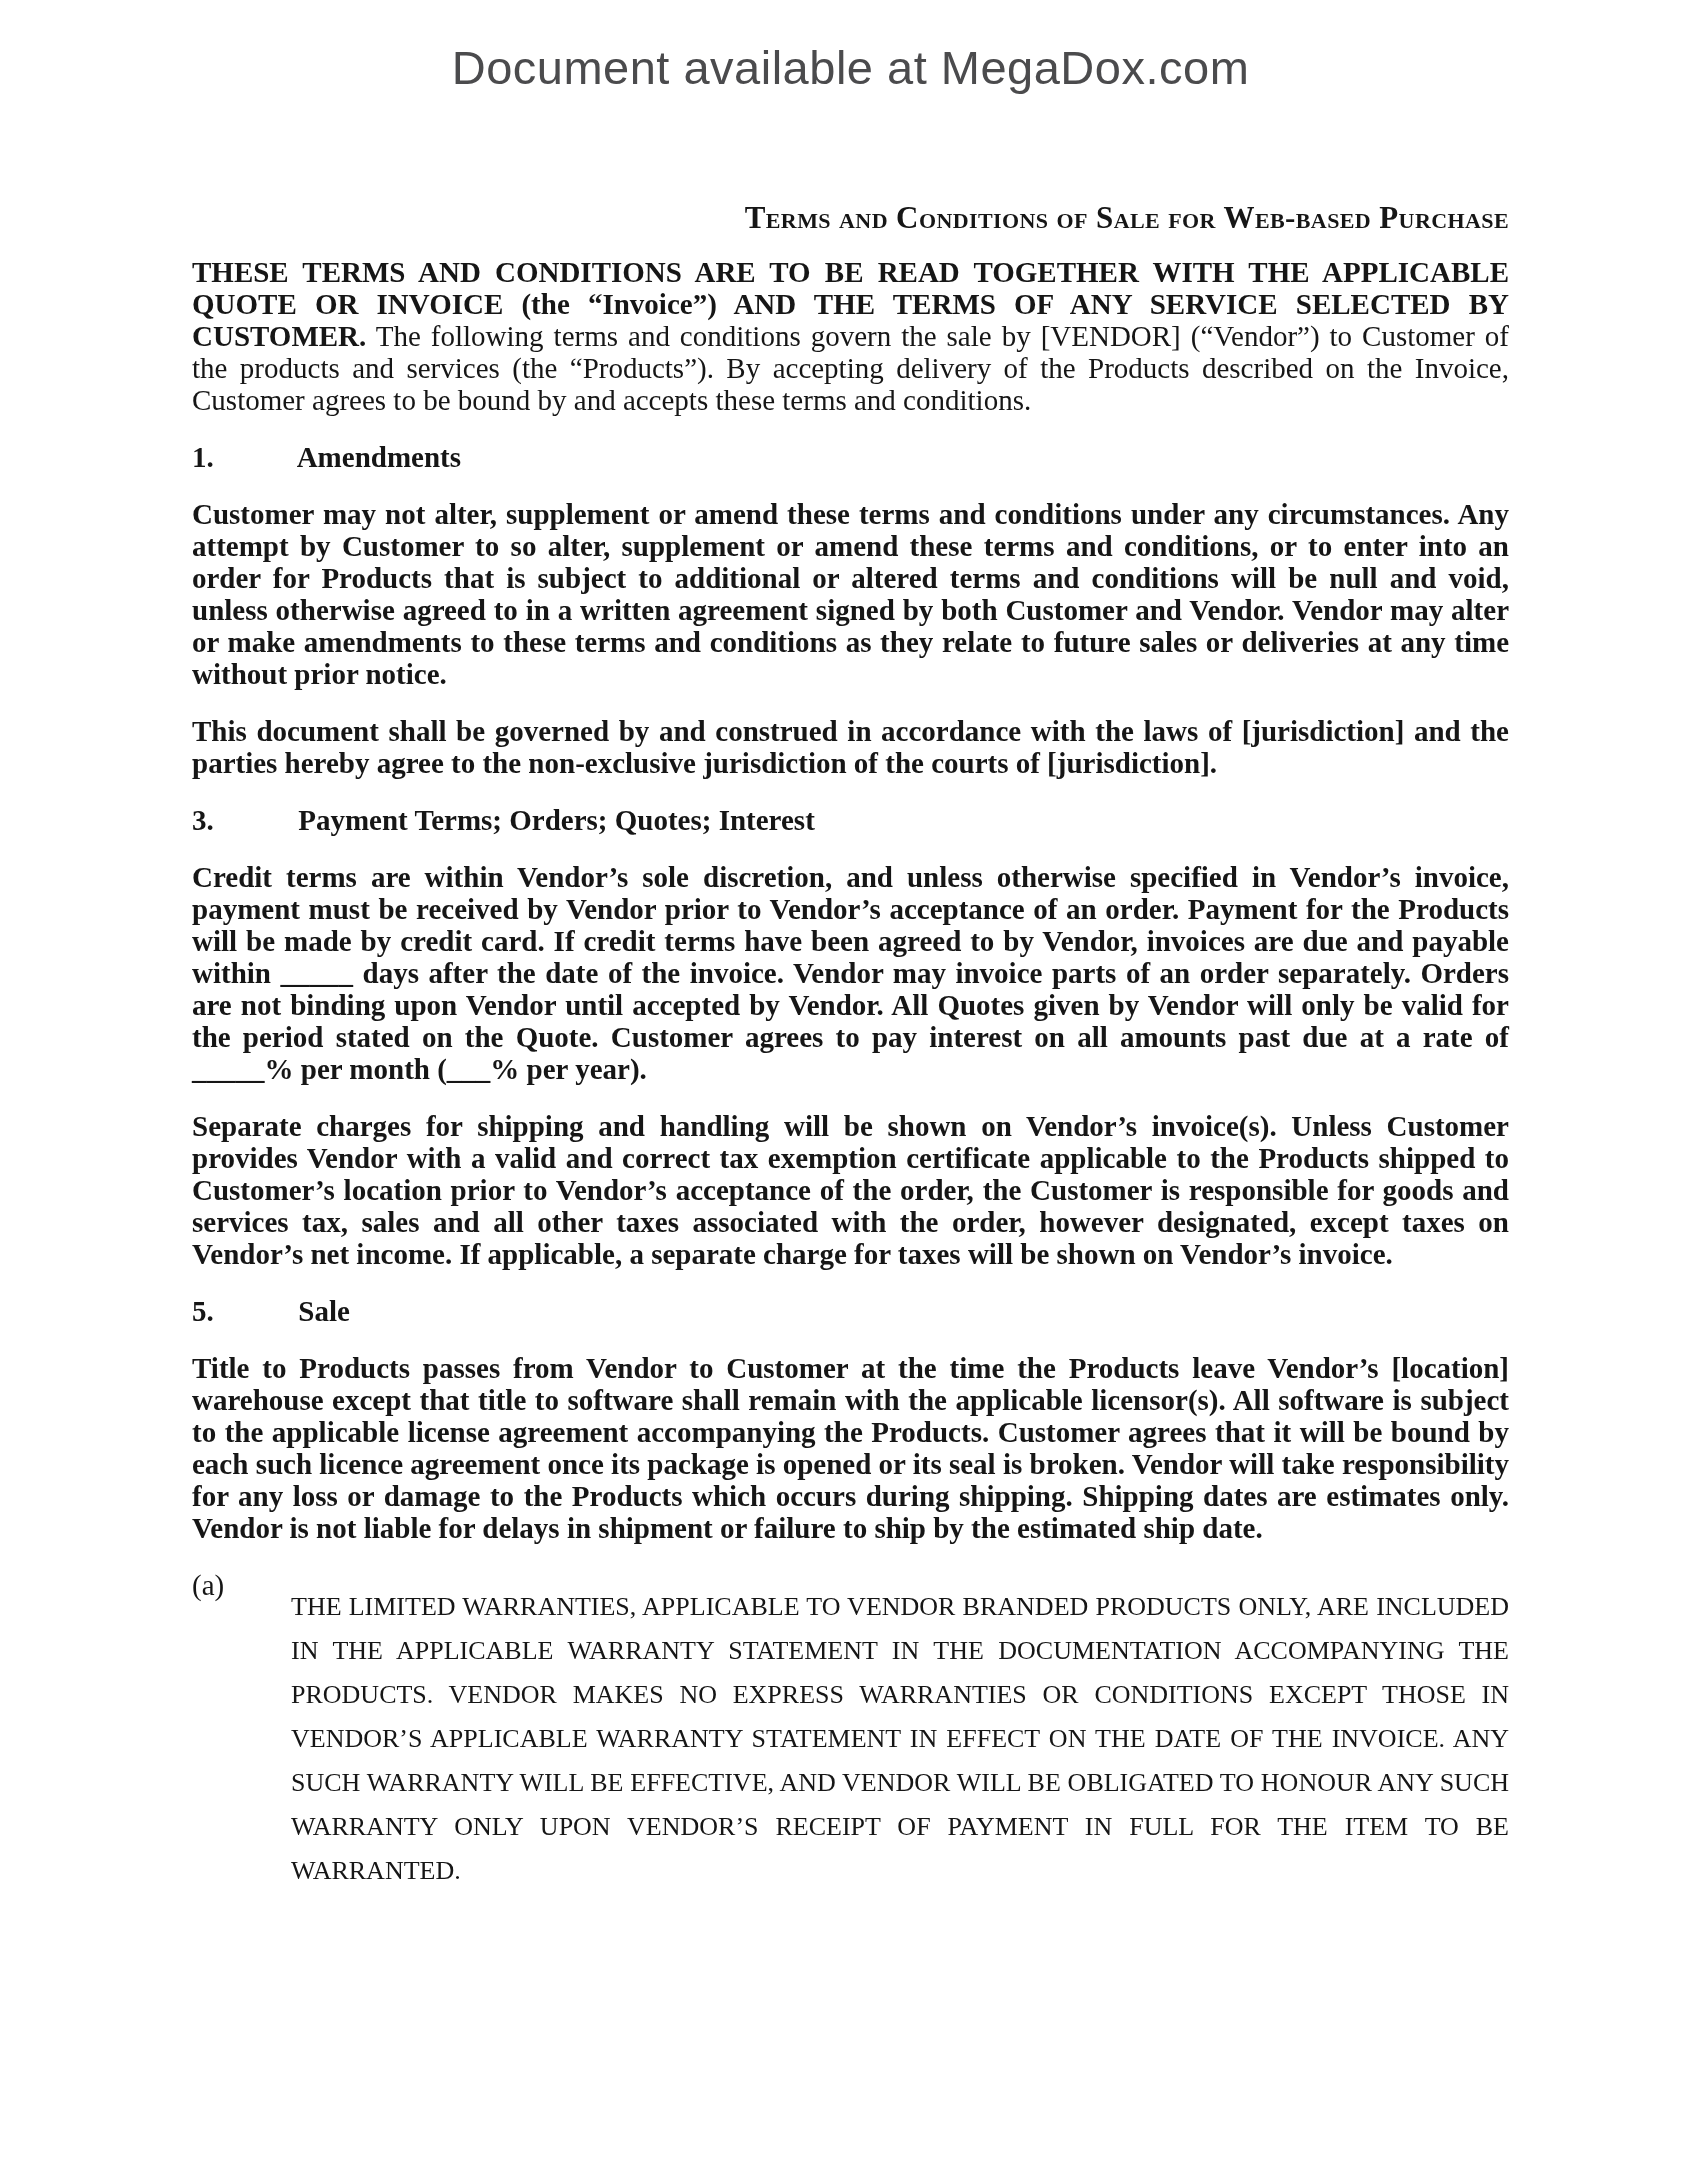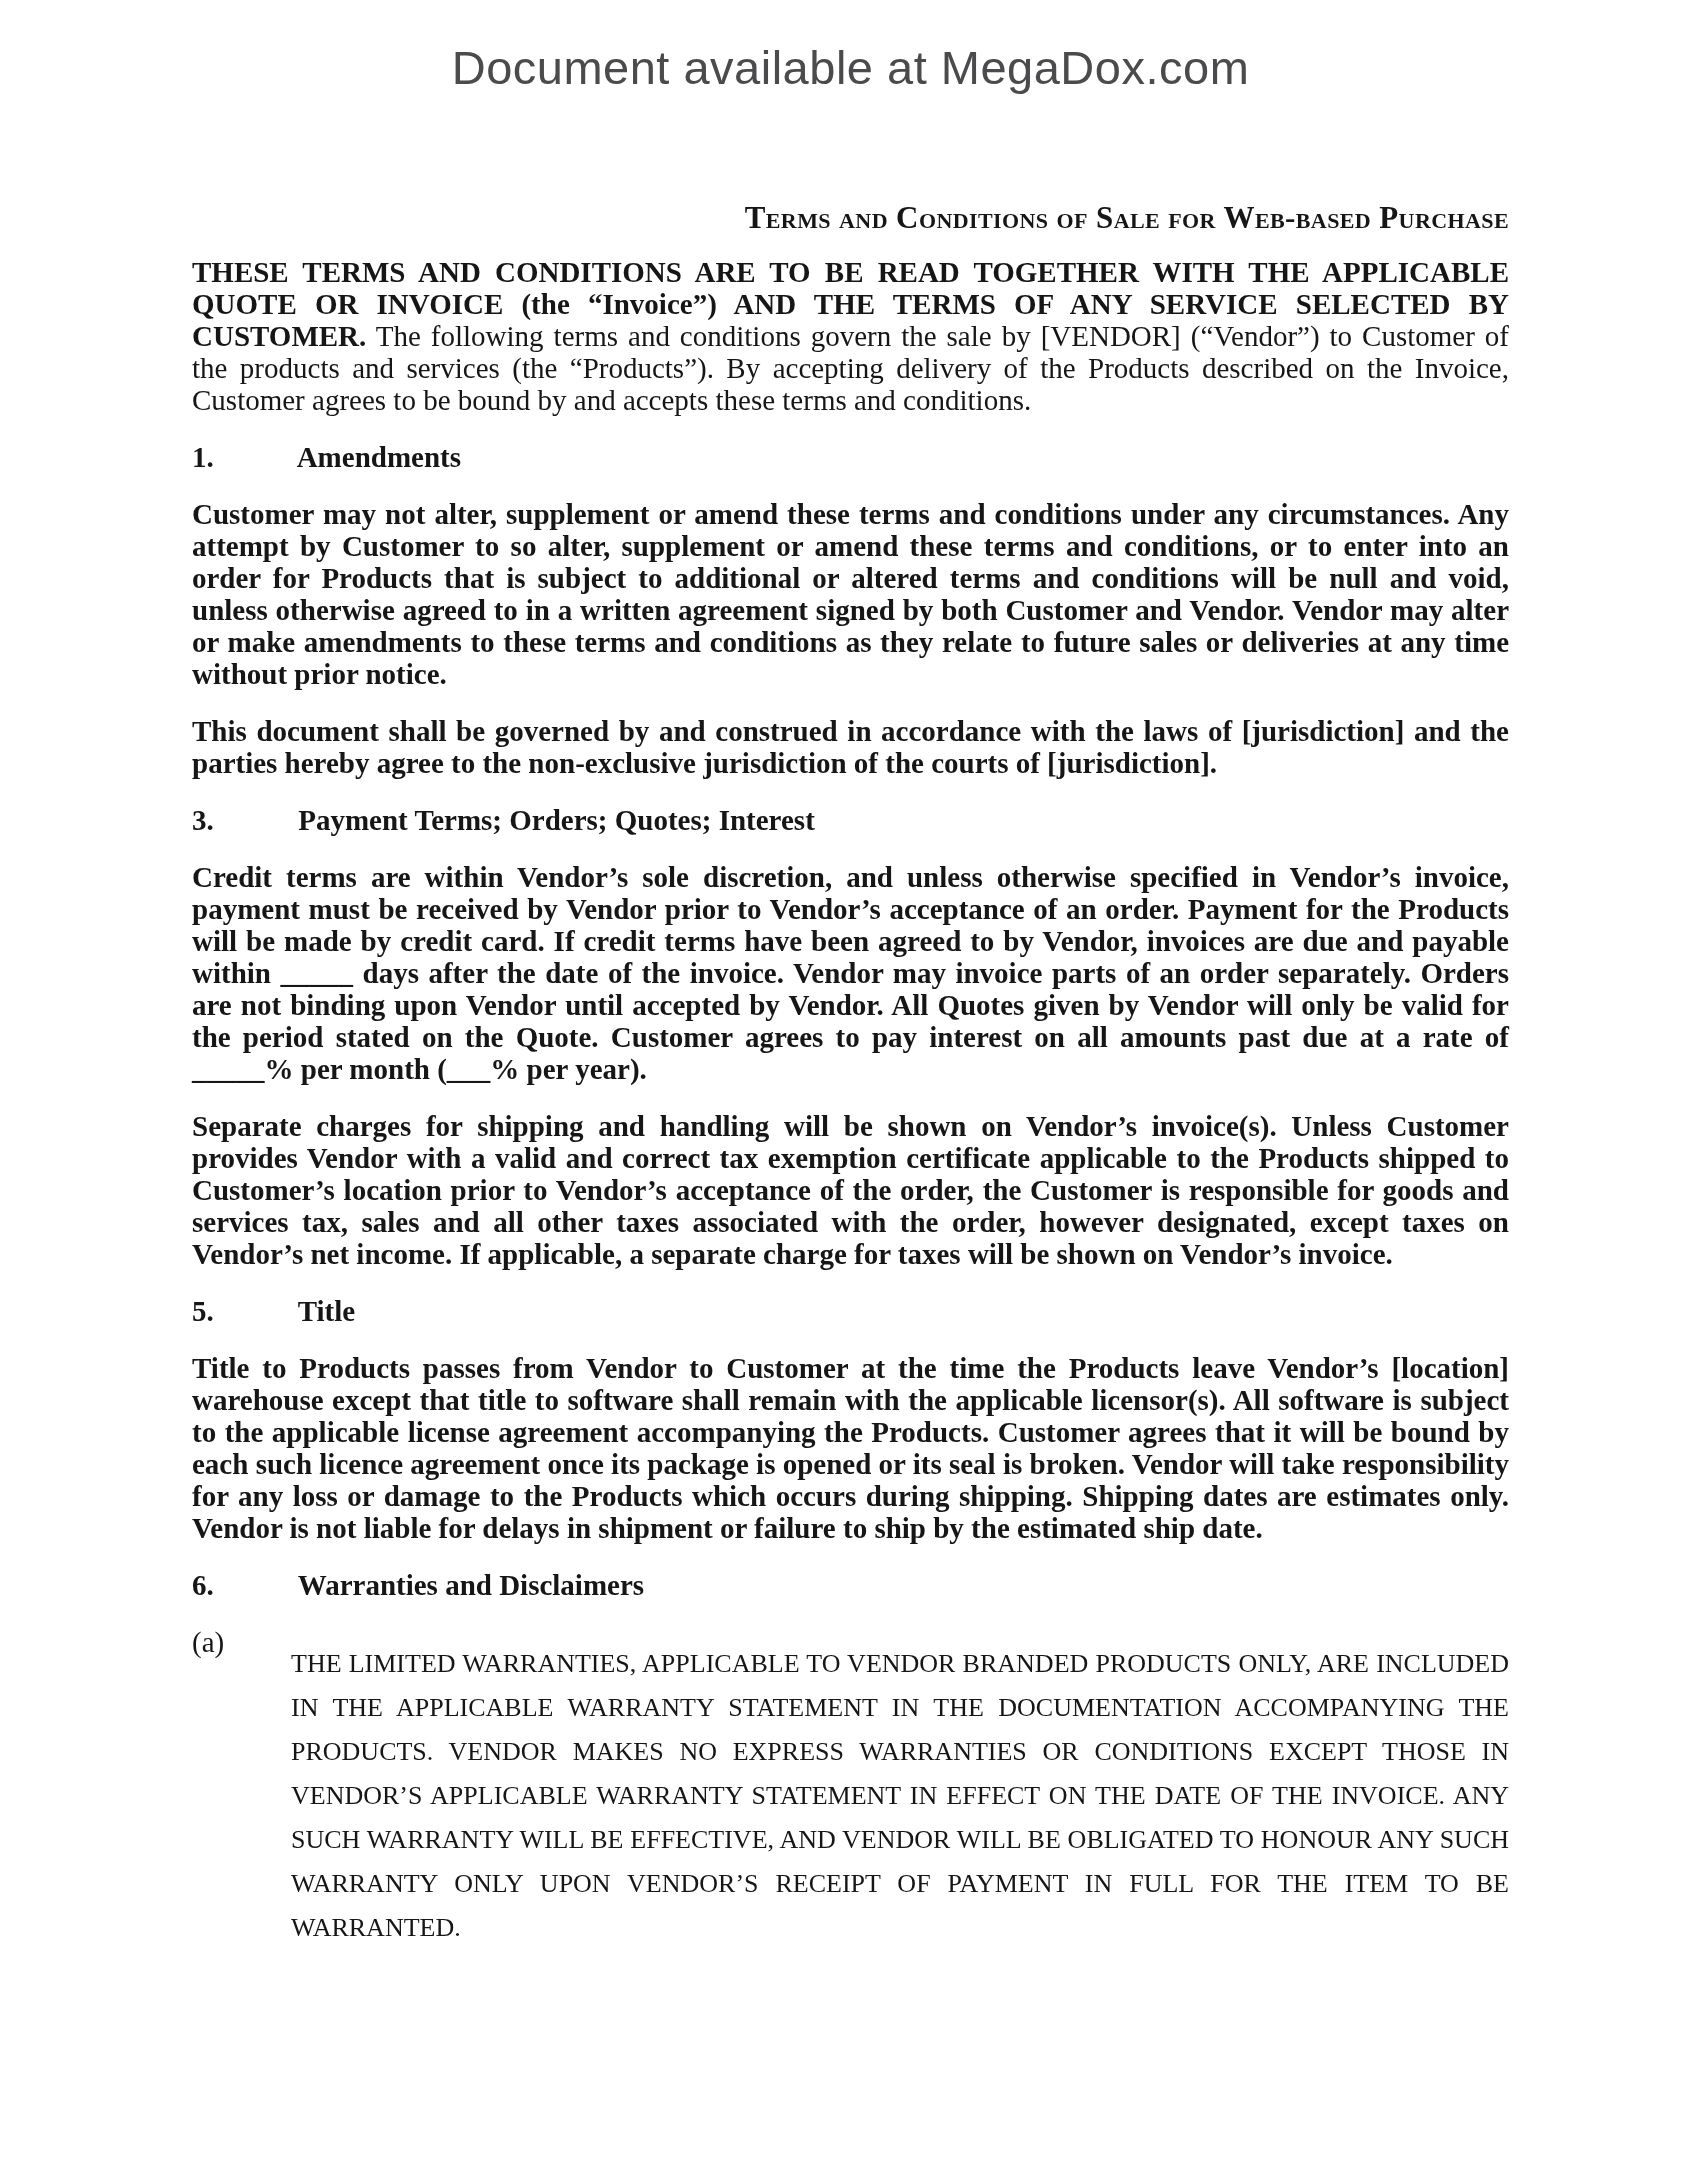--- a/index.html
+++ b/index.html
@@ -107,30 +107,26 @@
     <p class="body-text section-body">Credit terms are within Vendor’s sole discretion, and unless otherwise specified in Vendor’s invoice, payment must be received by Vendor prior to Vendor’s acceptance of an order. Payment for the Products will be made by credit card. If credit terms have been agreed to by Vendor, invoices are due and payable within _____ days after the date of the invoice. Vendor may invoice parts of an order separately. Orders are not binding upon Vendor until accepted by Vendor. All Quotes given by Vendor will only be valid for the period stated on the Quote. Customer agrees to pay interest on all amounts past due at a rate of _____% per month (___% per year).</p>
   </div>
 
   <div class="section">
     <p class="body-text section-body">Separate charges for shipping and handling will be shown on Vendor’s invoice(s). Unless Customer provides Vendor with a valid and correct tax exemption certificate applicable to the Products shipped to Customer’s location prior to Vendor’s acceptance of the order, the Customer is responsible for goods and services tax, sales and all other taxes associated with the order, however designated, except taxes on Vendor’s net income. If applicable, a separate charge for taxes will be shown on Vendor’s invoice.</p>
   </div>
 
   <div class="section">
     <div class="section-heading">
       <span class="sec-num">5.</span>
-      <span class="sec-title">Title</span>
+      <span class="sec-title">Sale</span>
     </div>
     <p class="body-text section-body">Title to Products passes from Vendor to Customer at the time the Products leave Vendor’s [location] warehouse except that title to software shall remain with the applicable licensor(s). All software is subject to the applicable license agreement accompanying the Products. Customer agrees that it will be bound by each such licence agreement once its package is opened or its seal is broken. Vendor will take responsibility for any loss or damage to the Products which occurs during shipping. Shipping dates are estimates only. Vendor is not liable for delays in shipment or failure to ship by the estimated ship date.</p>
   </div>
 
   <div class="section">
-    <div class="section-heading">
-      <span class="sec-num">6.</span>
-      <span class="sec-title">Warranties and Disclaimers</span>
-    </div>
     <div class="sub-item">
       <span class="sub-label">(a)</span>
       <span class="sub-text">THE LIMITED WARRANTIES, APPLICABLE TO VENDOR BRANDED PRODUCTS ONLY, ARE INCLUDED IN THE APPLICABLE WARRANTY STATEMENT IN THE DOCUMENTATION ACCOMPANYING THE PRODUCTS. VENDOR MAKES NO EXPRESS WARRANTIES OR CONDITIONS EXCEPT THOSE IN VENDOR’S APPLICABLE WARRANTY STATEMENT IN EFFECT ON THE DATE OF THE INVOICE. ANY SUCH WARRANTY WILL BE EFFECTIVE, AND VENDOR WILL BE OBLIGATED TO HONOUR ANY SUCH WARRANTY ONLY UPON VENDOR’S RECEIPT OF PAYMENT IN FULL FOR THE ITEM TO BE WARRANTED.</span>
     </div>
   </div>
 
 </div>
 
 
 </body></html>

